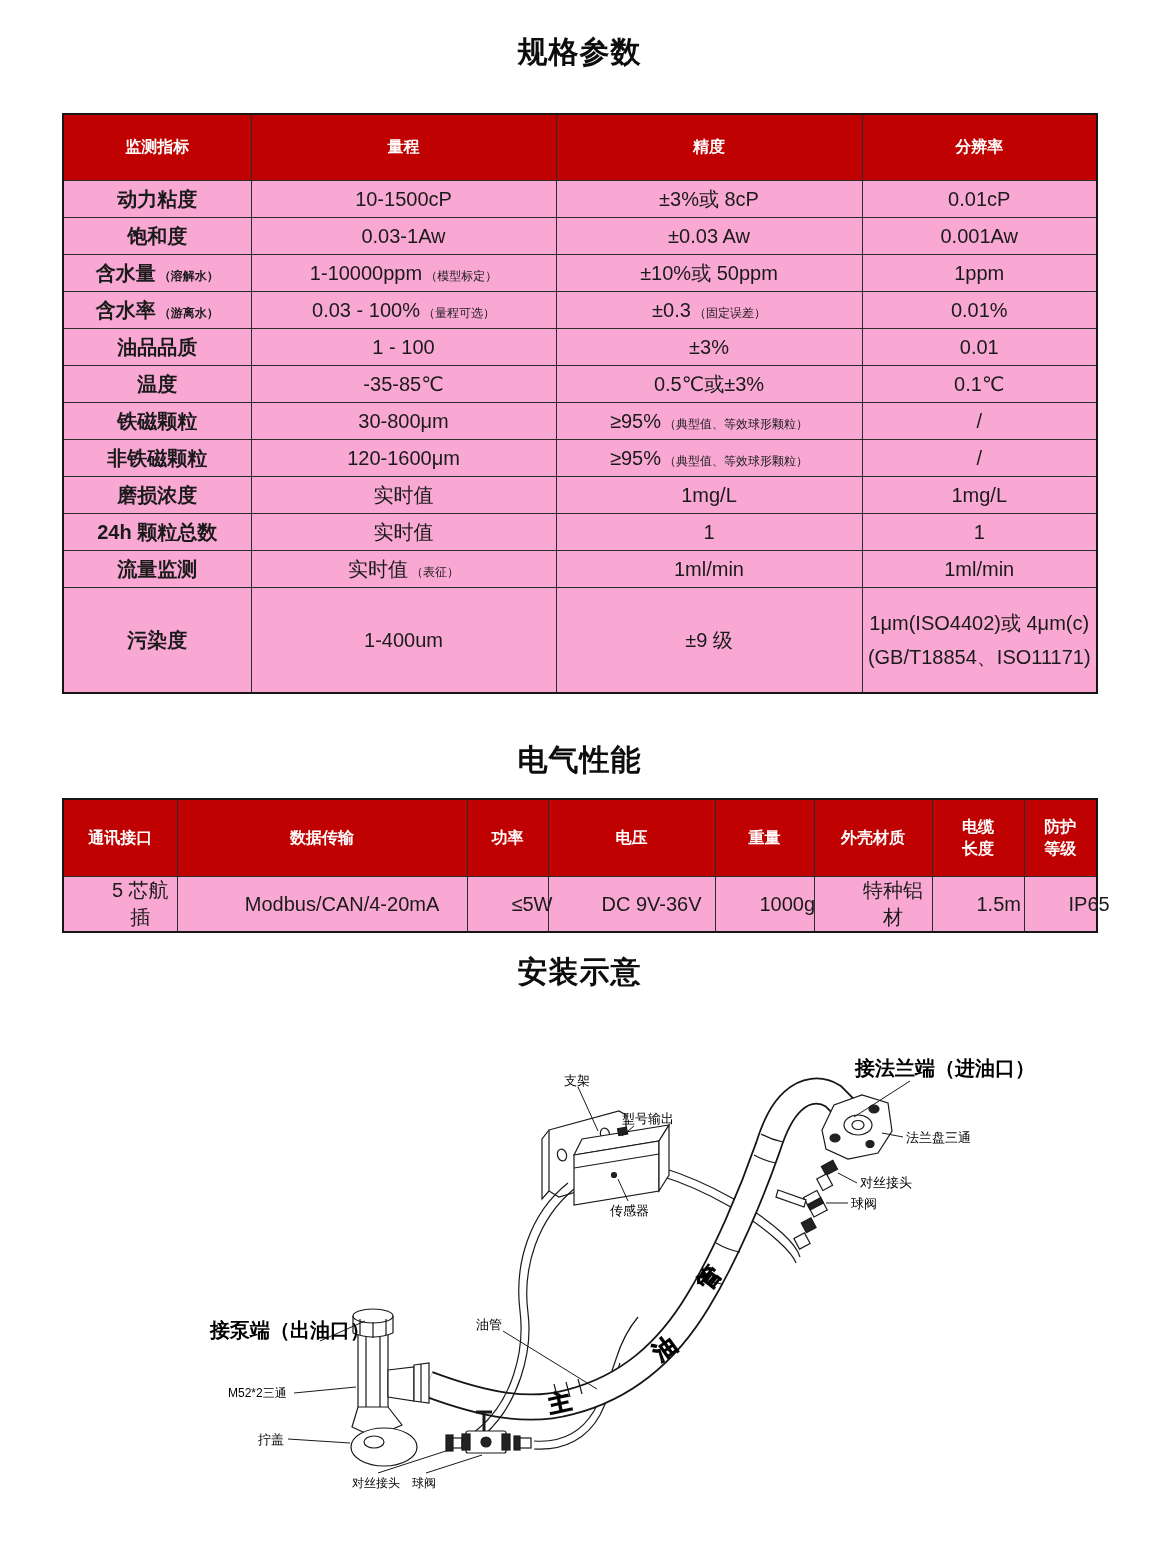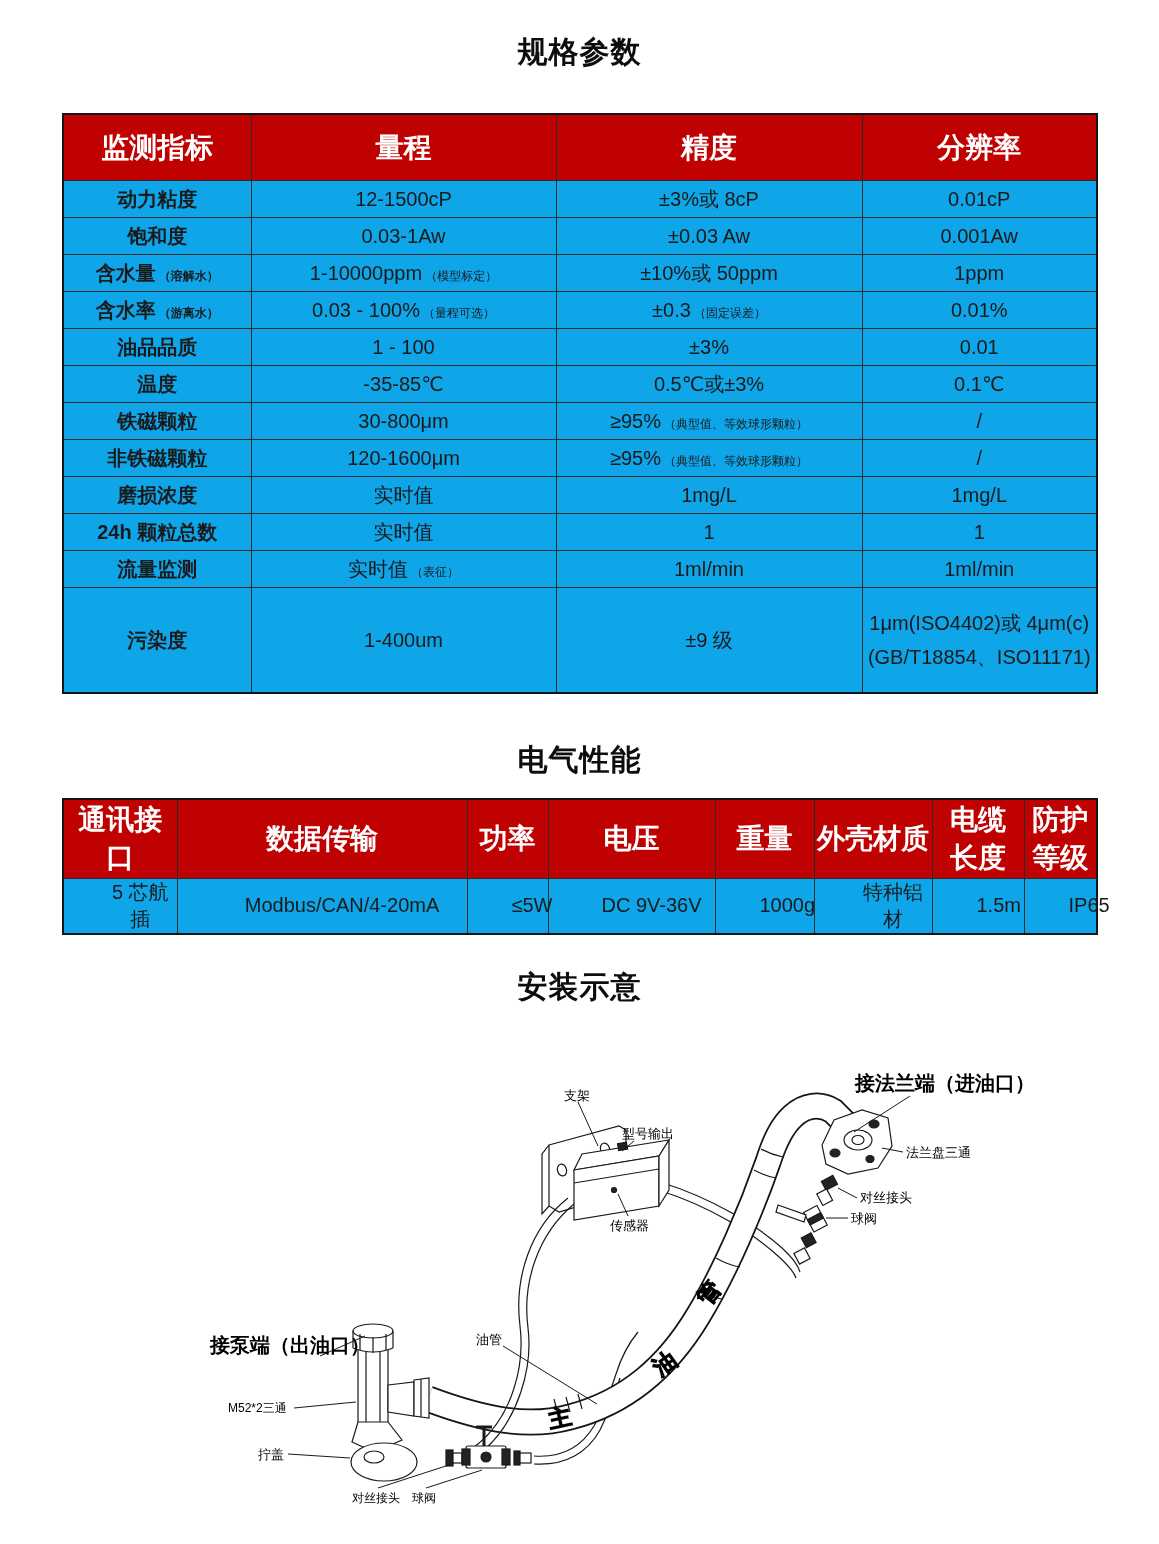--- a/index.html
+++ b/index.html
@@ -12,37 +12,37 @@
 
   
   .sec{display:flex;align-items:center;gap:16px;flex-direction:column;}
   .sec-title{font-size:30px;font-weight:bold;color:#0d0d0d;letter-spacing:1px;white-space:nowrap;}
   .sec-line{flex:1;height:3px;background:#cccccc;border-radius:2px;}
 
   
   table{border-collapse:collapse;width:1034px;table-layout:fixed;}
   table,td,th{border:1px solid #2b2b2b;}
   table{border:2px solid #161616;}
-  th{background:#c00101;color:#ffffff;font-size:28px;font-weight:bold;text-align:center;}
-  td{background:#0ea5e9;font-size:20px;text-align:center;vertical-align:middle;padding:0 4px;}
+  th{background:#c00101;color:#ffffff;font-size:16px;font-weight:bold;text-align:center;}
+  td{background:#f9a8d4;font-size:20px;text-align:center;vertical-align:middle;padding:0 4px;}
   .specs-table{margin-top:24px;}
   .specs-table th{height:63px;}
   .specs-table td{height:36px;}
   .specs-table tbody tr:last-child td{height:104px;}
   td .ind{font-weight:bold;}
   td .note{font-size:12px;margin-left:3px;}
   td .note:empty{display:none;}
   .res-cell{line-height:1.7;}
 
   .elec-title{margin-top:46px;gap:17px;}
   .elec-table{}
   .elec-table th{height:74px;white-space:pre-line;line-height:1.35;}
   .elec-table td{height:45px;padding-left:44px;}
 
-  .inst-title{margin-top:32px;}
+  .inst-title{margin-top:19px;}
 
   
   .diagram{margin-top:26px;width:1034px;height:474px;position:relative;}
   .diagram svg{display:block;}
   .dg-label{font-size:13px;fill:#000;}
   .dg-label-sm{font-size:12px;fill:#000;}
   .dg-label-big{font-size:20px;font-weight:600;fill:#000;}
   .pipe-char{font-size:23px;fill:#ffffff;stroke:#000;stroke-width:0.9;font-weight:bold;}
 </style>
 </head>
@@ -66,21 +66,21 @@
       <tr>
         <th>监测指标</th>
         <th>量程</th>
         <th>精度</th>
         <th>分辨率</th>
       </tr>
     </thead>
     <tbody>
         <tr>
     <td><span class="ind">动力粘度</span></td>
-    <td><span>12-1500cP</span></td>
+    <td><span>10-1500cP</span></td>
     <td><span>±3%或 8cP</span></td>
     <td class="res-cell"><span>0.01cP</span></td>
   </tr>
         <tr>
     <td><span class="ind">饱和度</span></td>
     <td><span>0.03-1Aw</span></td>
     <td><span>±0.03 Aw</span></td>
     <td class="res-cell"><span>0.001Aw</span></td>
   </tr>
         <tr>

